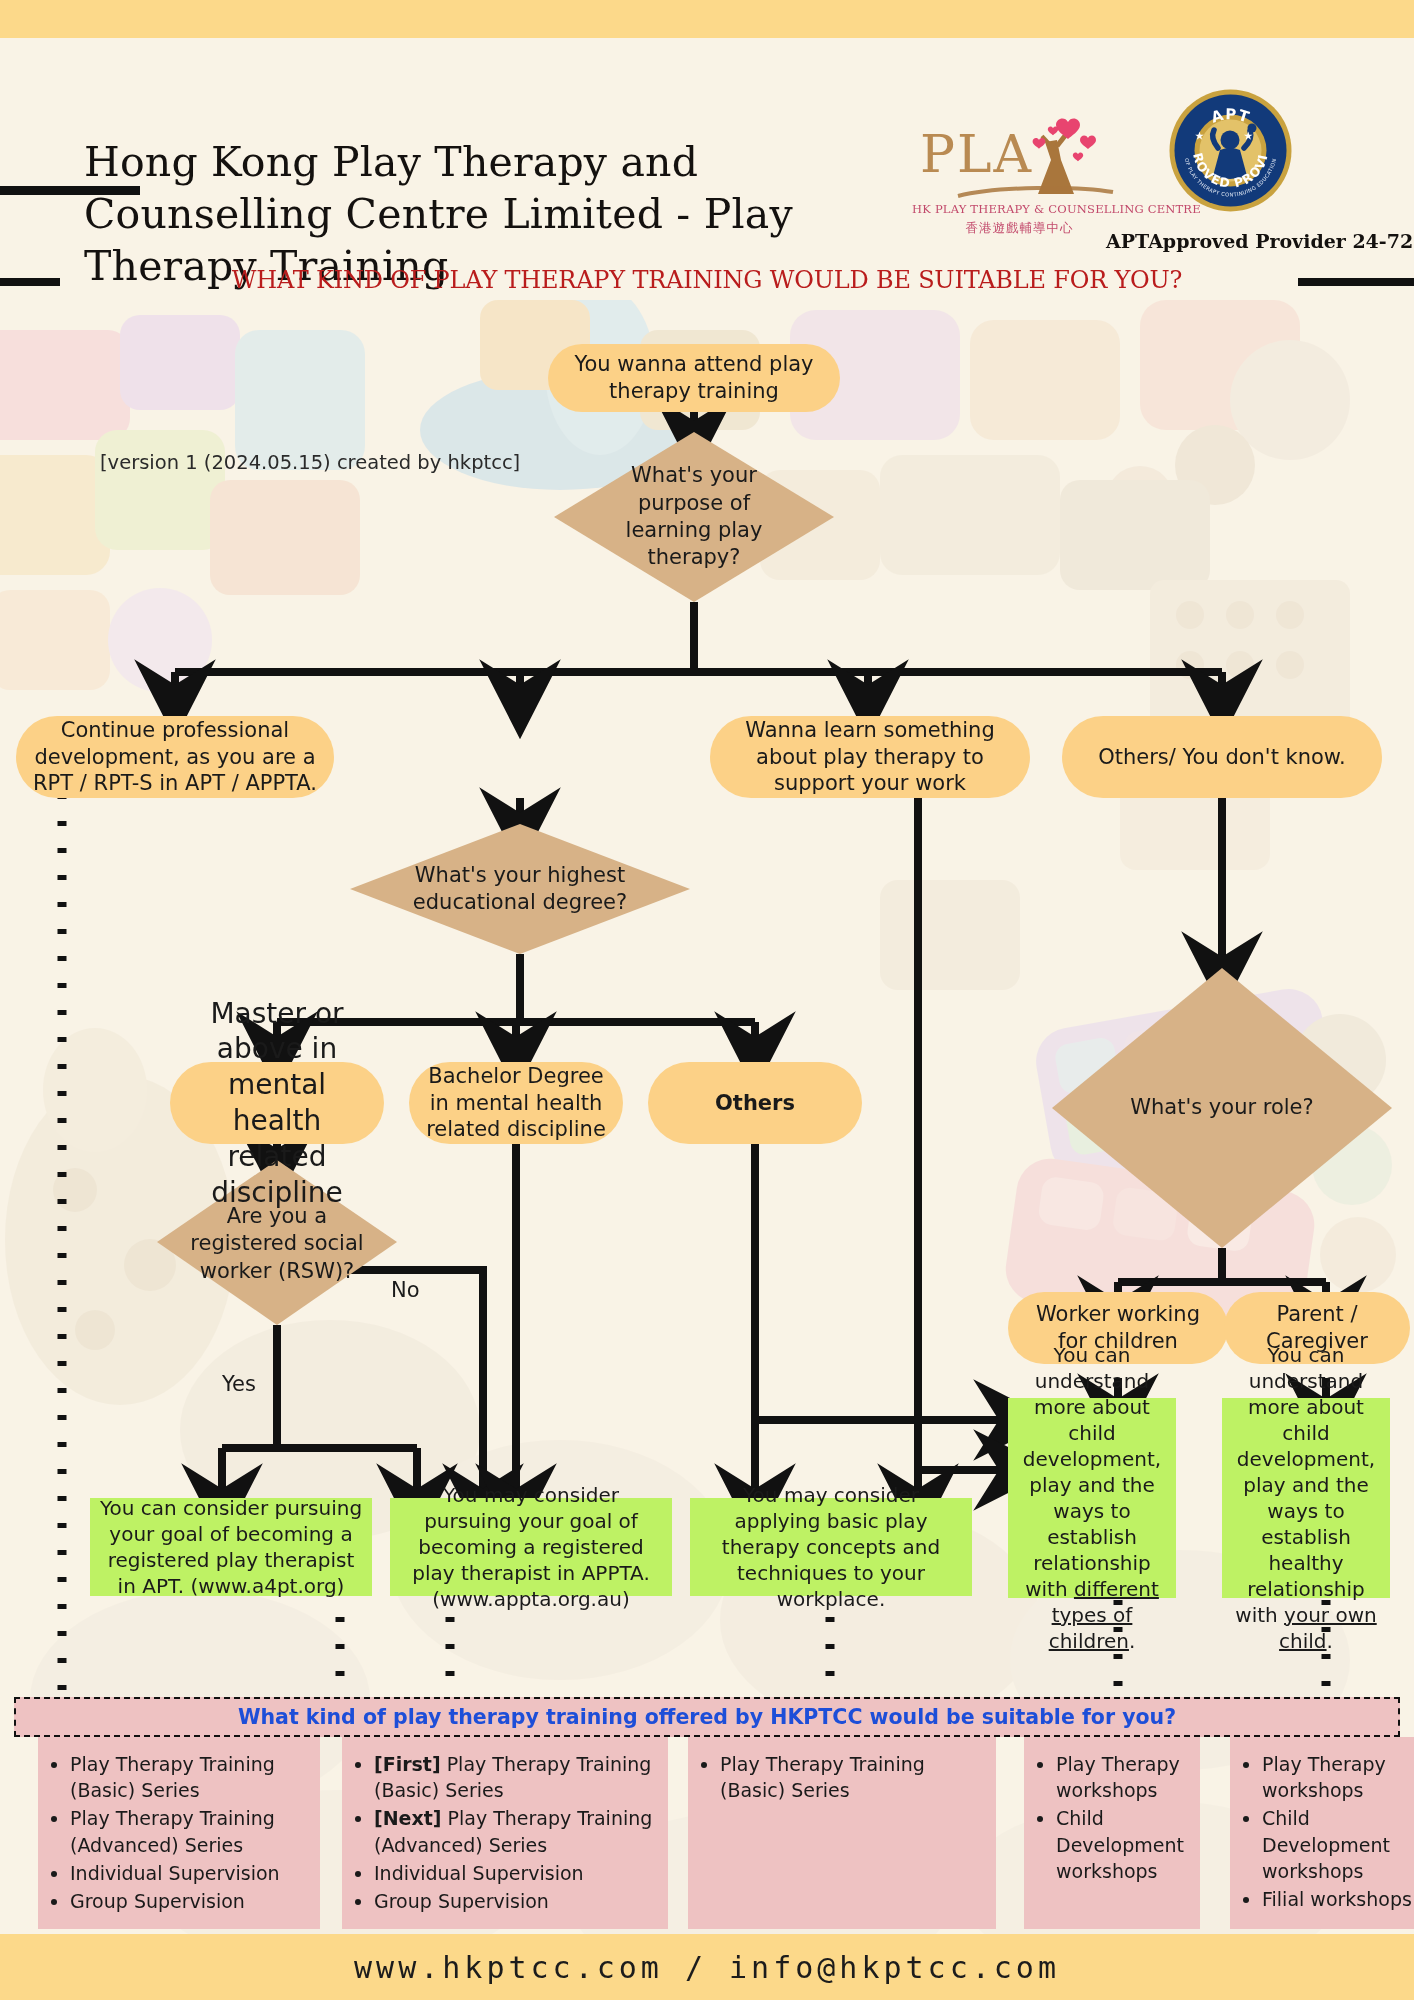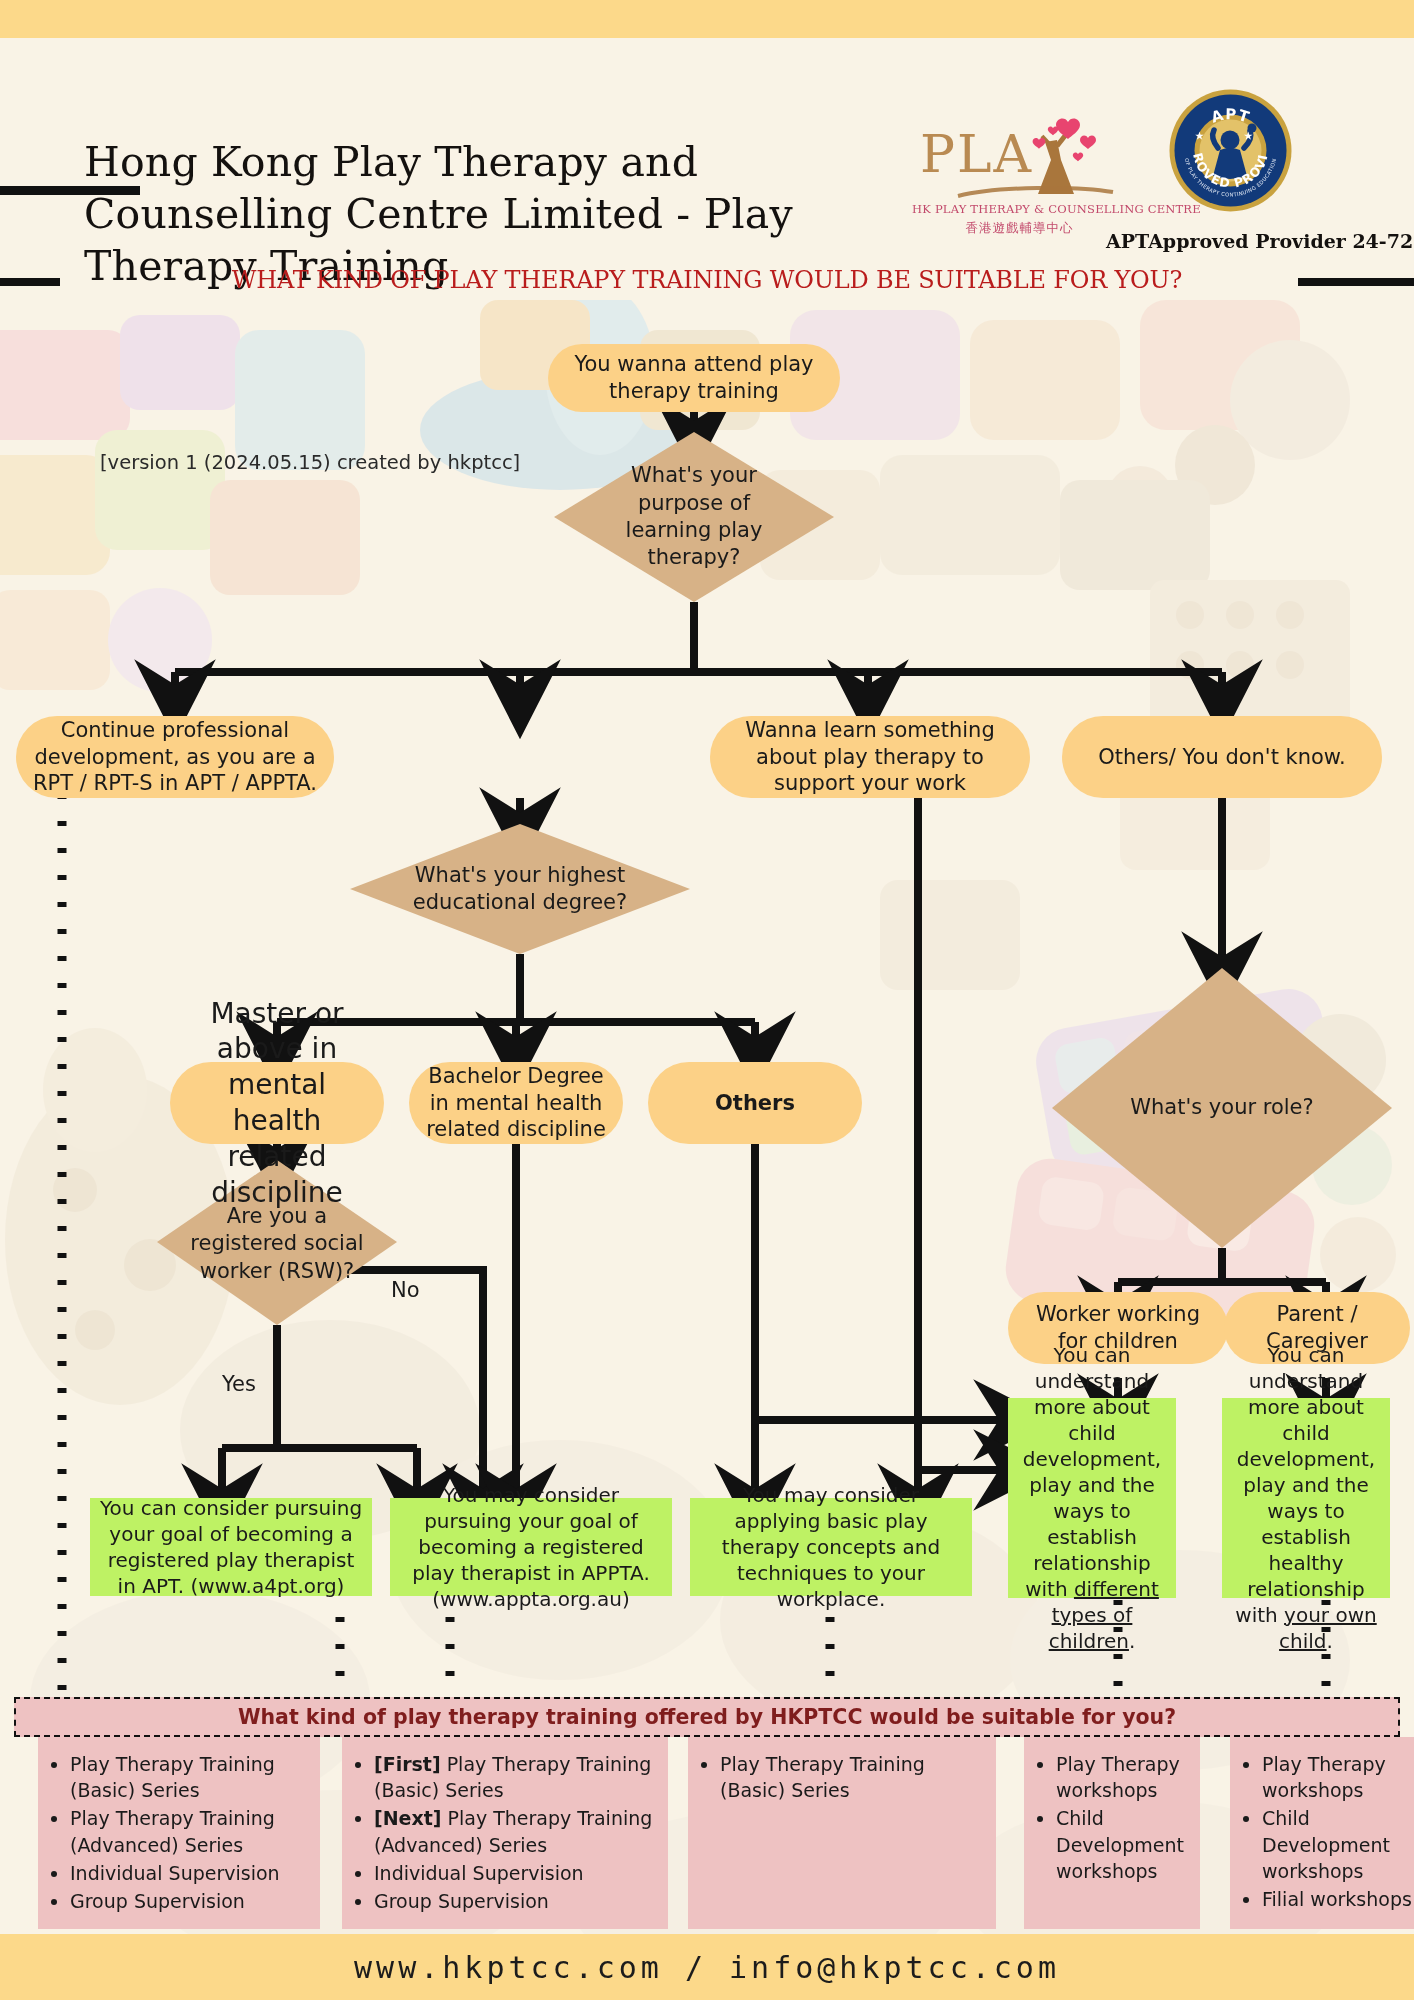--- a/index.html
+++ b/index.html
@@ -65,21 +65,21 @@
   .rect{background:#bef264;line-height:1.30;padding:8px 9px;}
   .diamond-txt{position:absolute;display:flex;align-items:center;justify-content:center;text-align:center;
                line-height:1.30;color:#1a1a1a;}
   .edge-label{position:absolute;font-size:21px;color:#1a1a1a;}
   .u{ text-decoration:underline; }
   
   #answer-banner{
     position:absolute;left:14px;top:1697px;width:1386px;height:40px;z-index:6;
     background:#eec2c2;border:2px dashed #111;box-sizing:border-box;
     display:flex;align-items:center;justify-content:center;
-    font-weight:bold;font-size:20.5px;color:#7f1d1d;
+    font-weight:bold;font-size:20.5px;color:#1d4ed8;
   }
   .anscol{position:absolute;top:1737px;background:#eec2c2;z-index:5;box-sizing:border-box;
           padding:14px 10px 10px 10px;margin-left:24px;}
   .anscol ul{margin:0;padding:0 0 0 22px;}
   .anscol li{font-size:19px;line-height:1.38;color:#1a1a1a;margin-bottom:2px;}
   .anscol li b{font-weight:bold;}
 </style>
 </head>
 <body>
 

